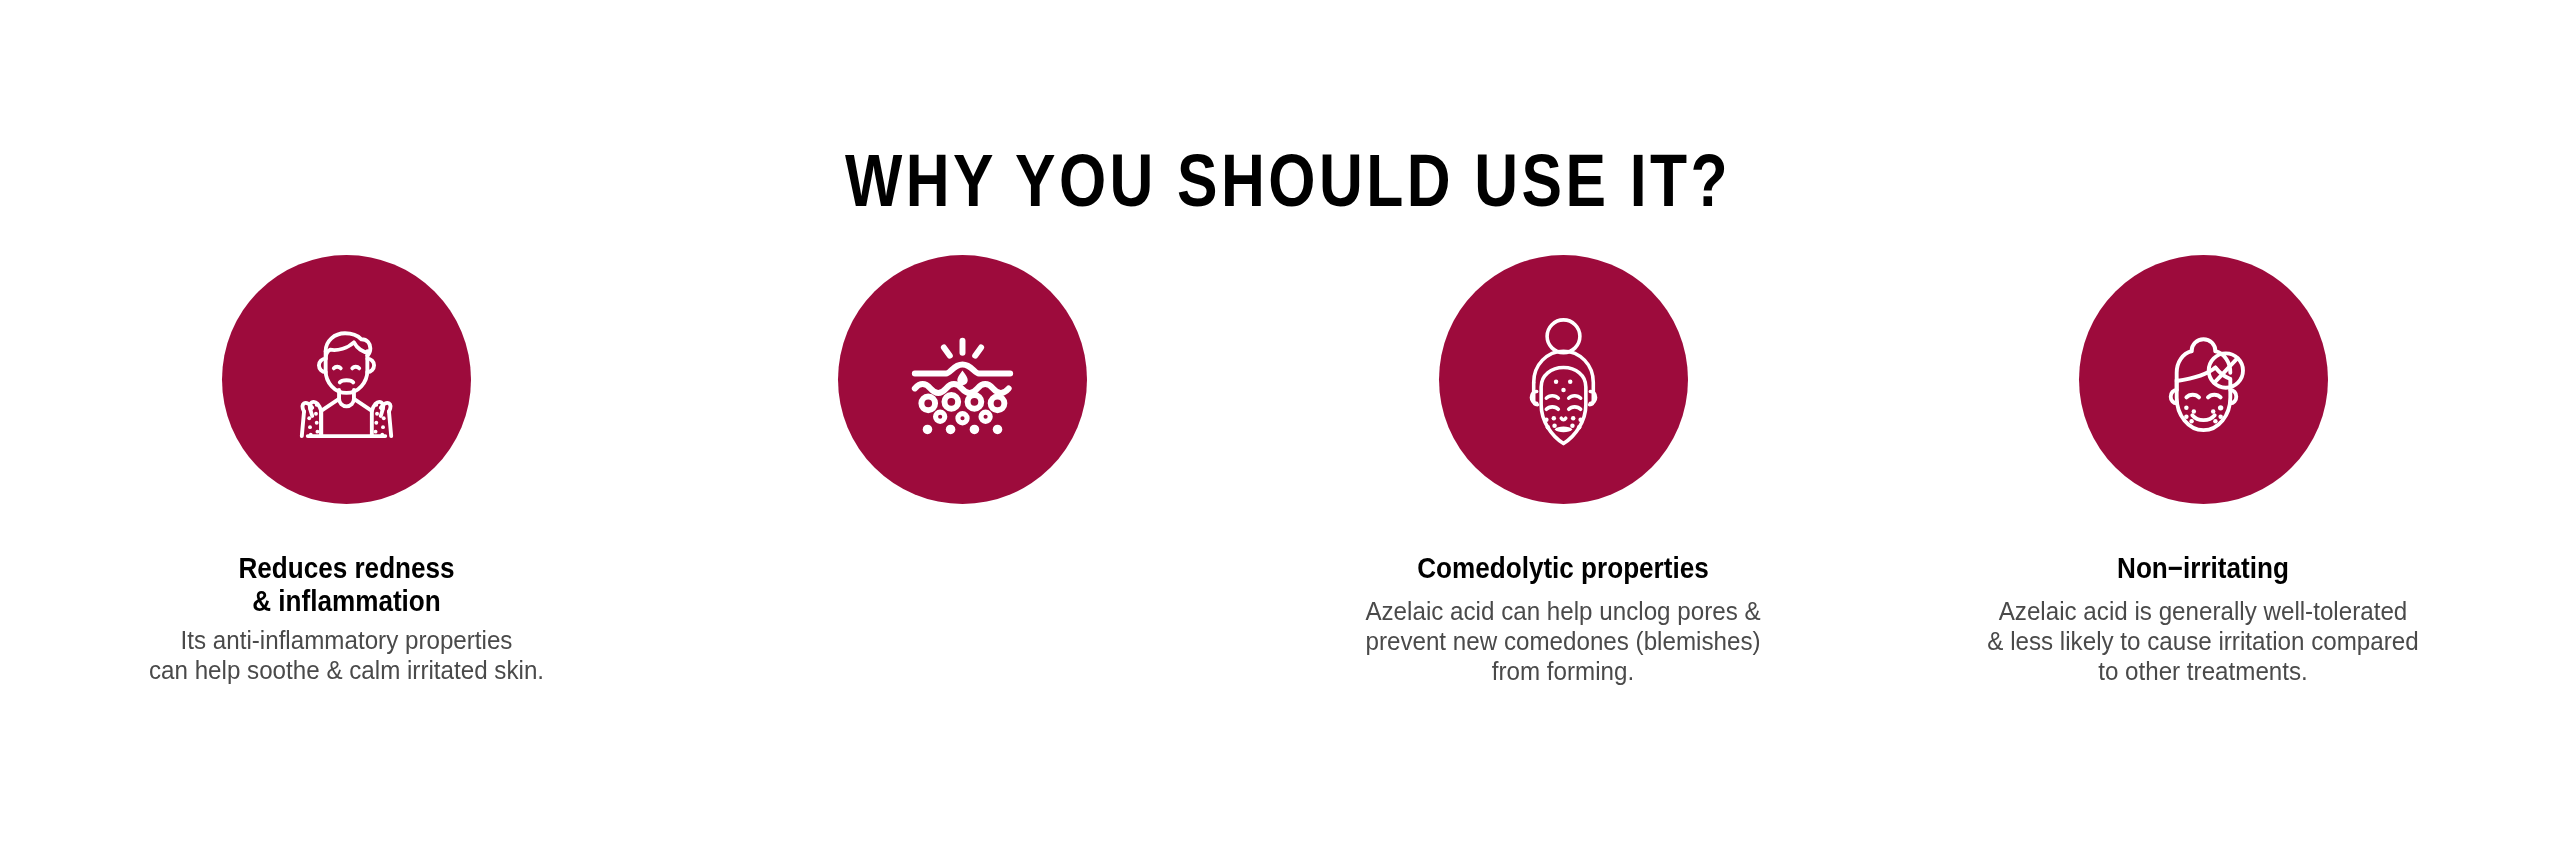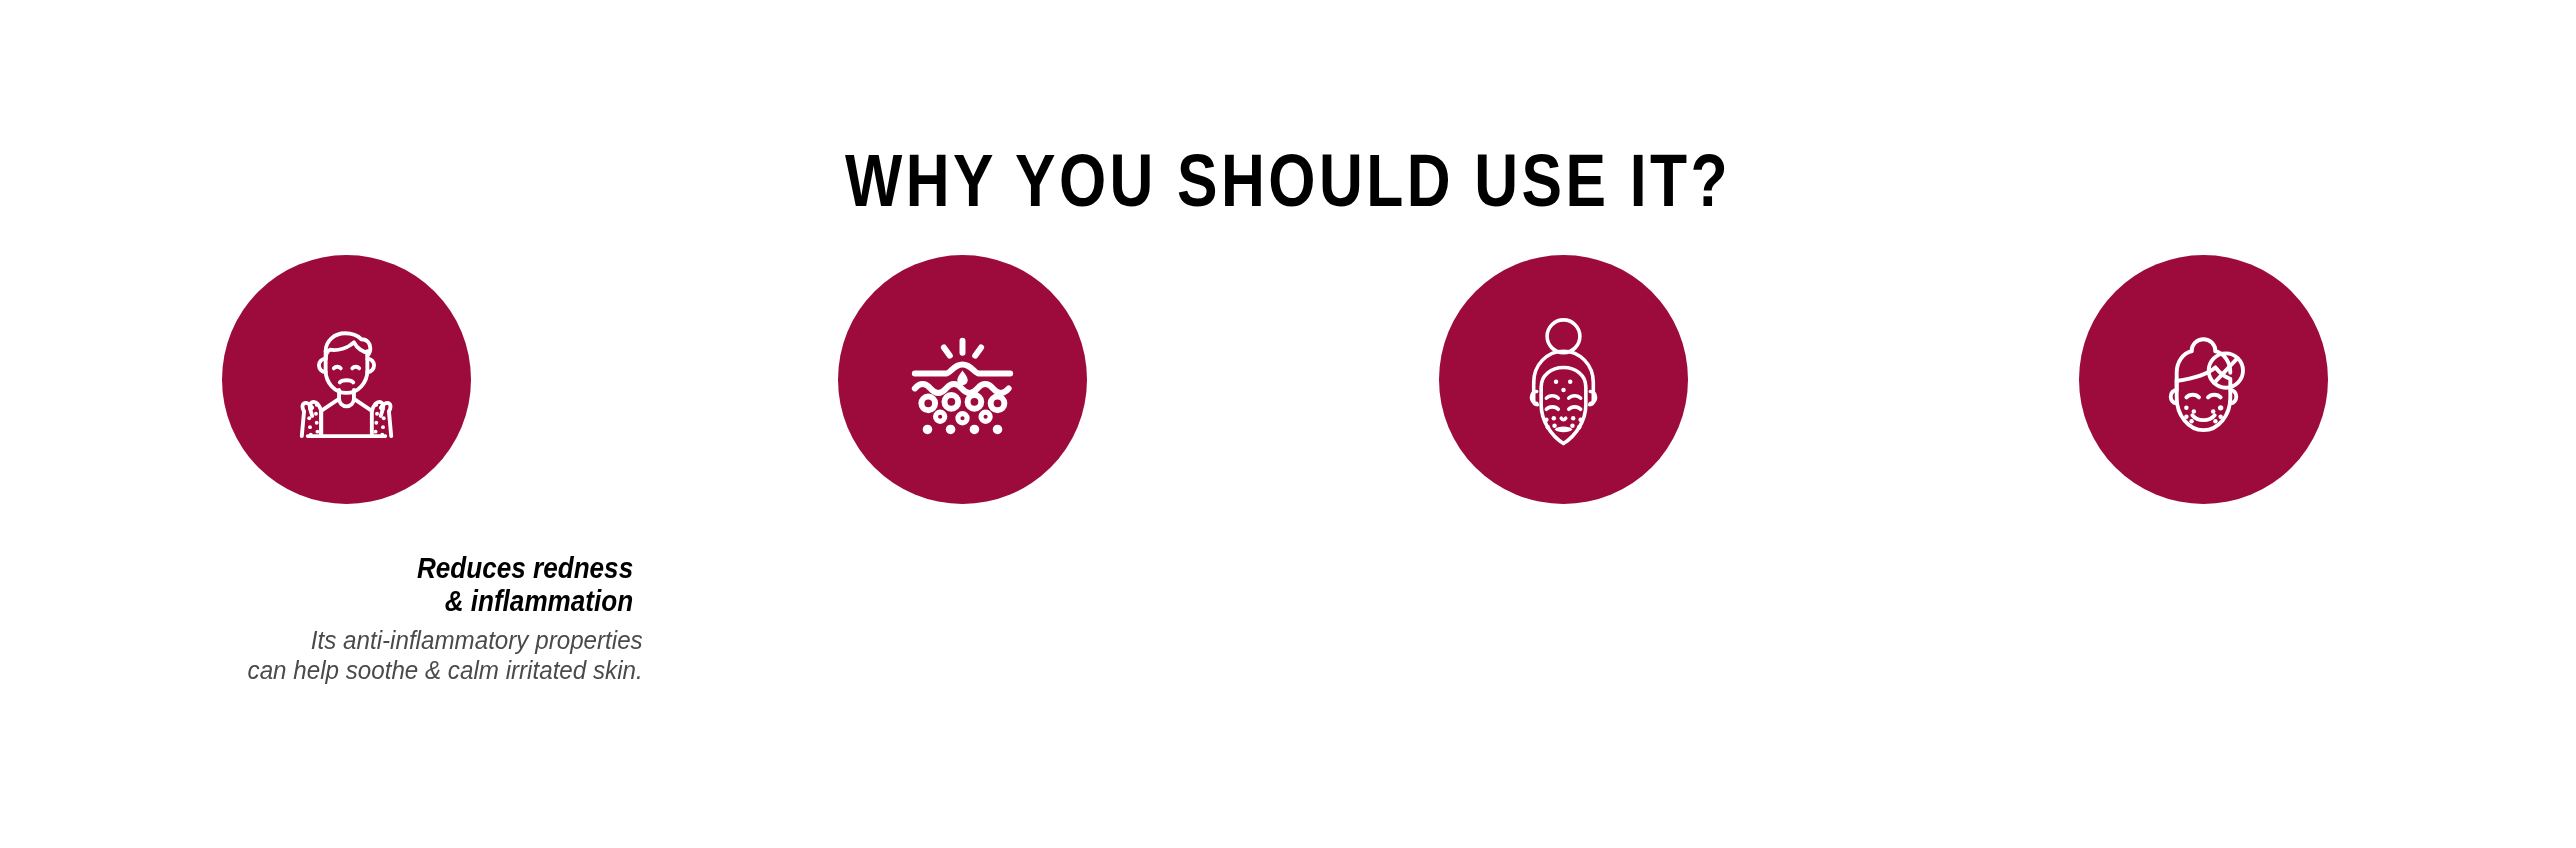--- a/index.html
+++ b/index.html
@@ -77,22 +77,21 @@
   }
   .icon-badge svg {
     width: 149px;
     height: 149px;
     display: block;
   }
 
   
   .col-text {
     width: 100%;
-    text-align: right;
-    font-style: italic;
+    text-align: center;
   }
 
   .feature-title {
     font-family: "Liberation Sans Narrow", "Liberation Sans", sans-serif;
     font-weight: 700;
     font-size: 29px;
     line-height: 33px;
     color: #000000;
     transform: scaleX(0.9);
     white-space: pre-line;
@@ -262,20 +261,26 @@
               <circle cx="39.5" cy="82" r="1.5"></circle>
               <circle cx="44" cy="81" r="1.5"></circle>
               <circle cx="61.5" cy="77" r="1.5"></circle>
               <circle cx="56.5" cy="76" r="1.5"></circle>
               <circle cx="60.5" cy="82" r="1.5"></circle>
               <circle cx="56" cy="81" r="1.5"></circle>
             </g>
           </svg>
         </span>
       </div>
+      <div class="col-text">
+        <div class="feature-title title-offset-2">Comedolytic properties</div>
+        <div class="feature-desc desc-gap-2">Azelaic acid can help unclog pores &amp;
+prevent new comedones (blemishes)
+from forming.</div>
+      </div>
     </div>
 
     <div class="column col-4">
       <div class="icon-badge">
         <span>
           <svg viewBox="0 0 100 100" fill="none" stroke="#ffffff" stroke-width="2.6" stroke-linecap="round" stroke-linejoin="round">
 
             <path d="M42 31c0-4.5 3.6-8 8-8s8 3.5 8 8"></path>
 
             <path d="M42 31c-6 1.6-10 7.2-10 14.5V57"></path>
@@ -302,17 +307,23 @@
               <circle cx="38.5" cy="75" r="1.5"></circle>
               <circle cx="42" cy="78" r="1.5"></circle>
               <circle cx="61.5" cy="69" r="1.8"></circle>
               <circle cx="56.5" cy="71.5" r="1.5"></circle>
               <circle cx="61.5" cy="75" r="1.5"></circle>
               <circle cx="58" cy="78" r="1.5"></circle>
             </g>
           </svg>
         </span>
       </div>
+      <div class="col-text">
+        <div class="feature-title title-offset-2">Non−irritating</div>
+        <div class="feature-desc desc-gap-2">Azelaic acid is generally well-tolerated
+&amp; less likely to cause irritation compared
+to other treatments.</div>
+      </div>
     </div>
 
   </div>
 </div>
 
 
 </body></html>

